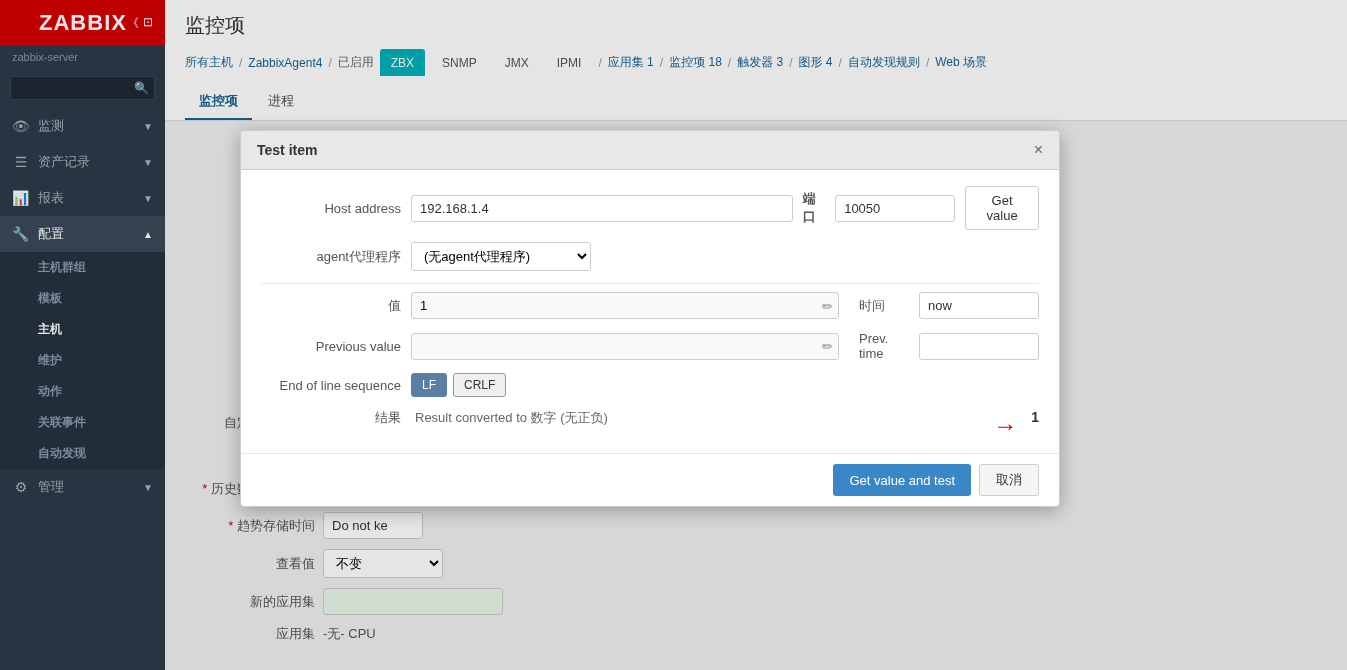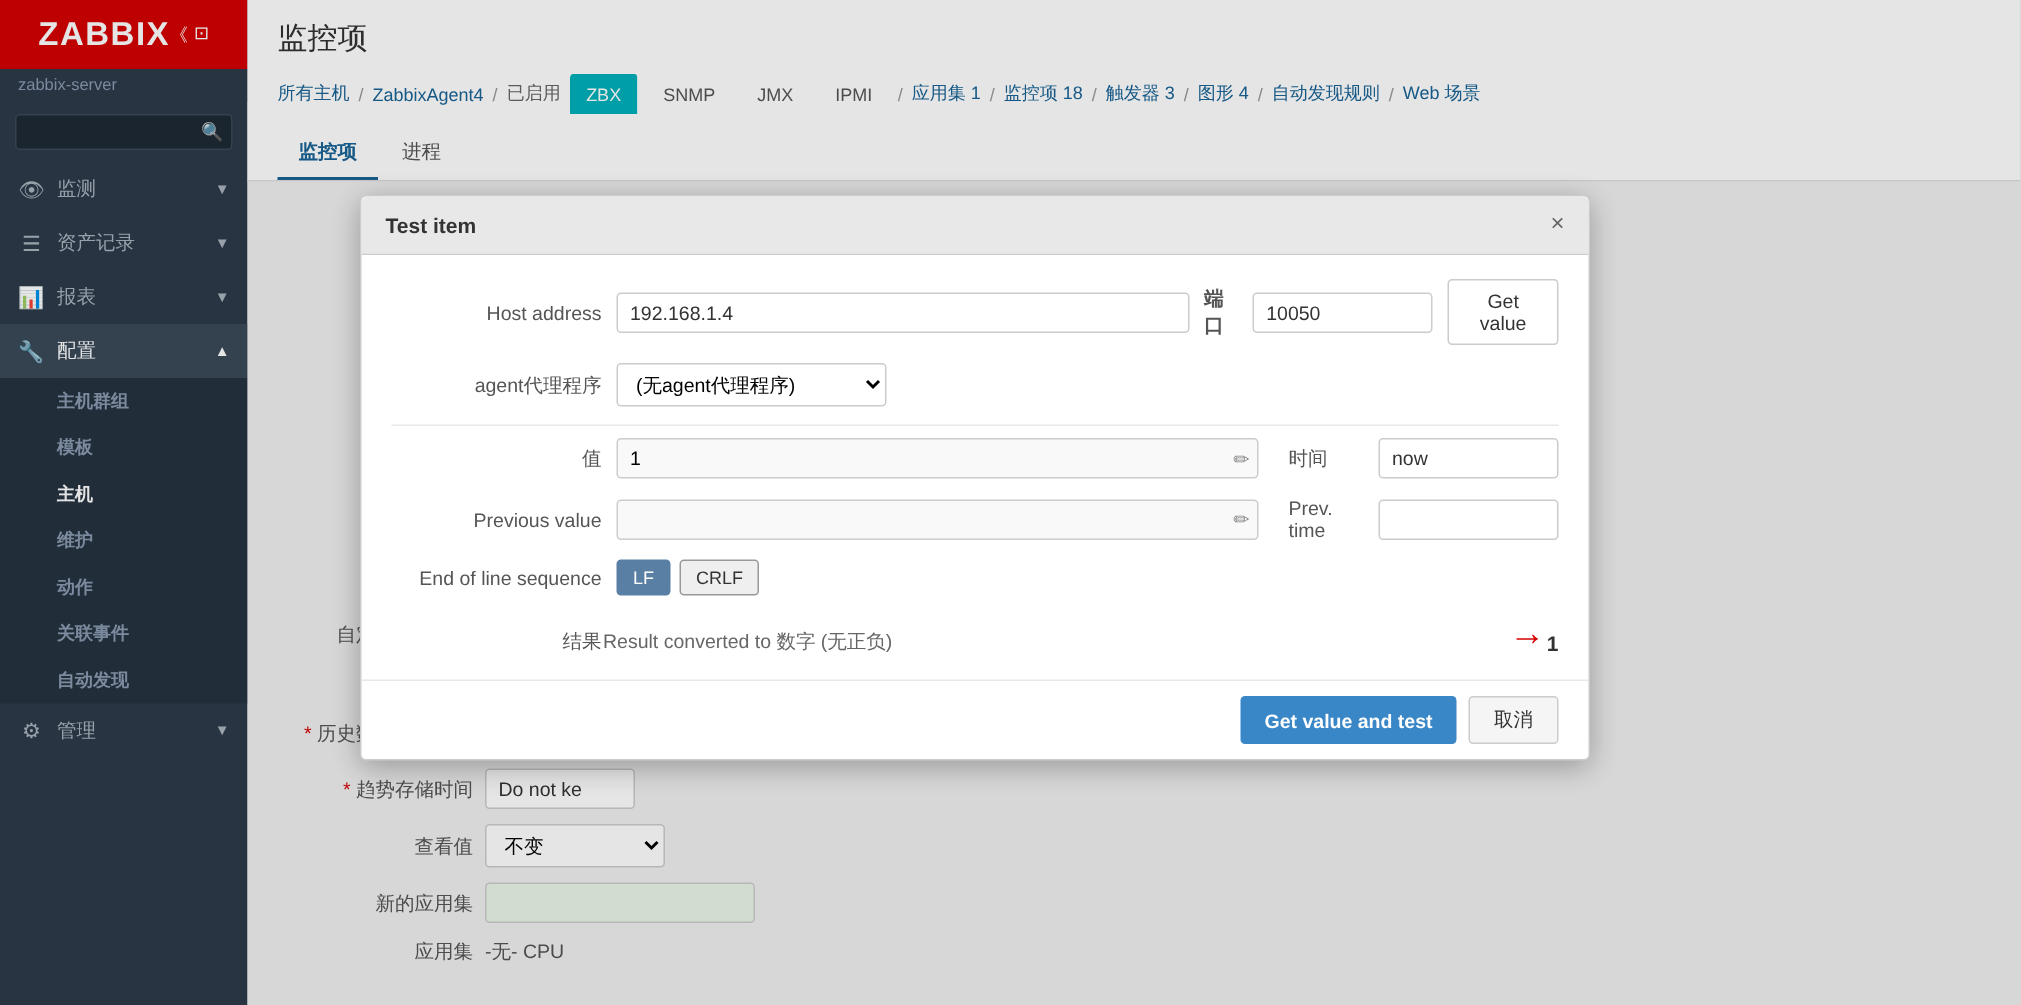--- a/index.html
+++ b/index.html
@@ -13,21 +13,21 @@
       display: flex;
       flex-direction: column;
       flex-shrink: 0;
       height: 670px;
     }
     .sidebar-logo {
       background: #d40000;
       padding: 10px 12px;
       display: flex;
       align-items: center;
-      justify-content: center;
+      justify-content: flex-end;
     }
     .sidebar-logo-text {
       color: white;
       font-size: 22px;
       font-weight: bold;
       letter-spacing: 1px;
     }
     .sidebar-logo-icons {
       display: flex;
       gap: 4px;
@@ -333,22 +333,22 @@
       cursor: pointer;
       color: #333;
     }
     .eol-btn.active {
       background: #5a7fa5;
       color: #fff;
       border-color: #5a7fa5;
     }
     .result-row {
       display: flex;
-      align-items: flex-end;
-      gap: 1px;
+      align-items: flex-start;
+      gap: 14px;
       margin-top: 8px;
     }
     .result-text {
       color: #666;
       font-size: 13px;
       flex: 1;
     }
     .result-value {
       font-size: 14px;
       color: #333;
@@ -367,21 +367,20 @@
       border-top: 1px solid #e8e8e8;
     }
     .btn-primary {
       padding: 6px 16px;
       background: #3a87c8;
       color: #fff;
       border: none;
       border-radius: 3px;
       cursor: pointer;
       font-size: 13px;
-      font-weight: bold;
     }
     .btn-default {
       padding: 6px 16px;
       background: #f5f5f5;
       color: #333;
       border: 1px solid #ccc;
       border-radius: 3px;
       cursor: pointer;
       font-size: 13px;
     }

